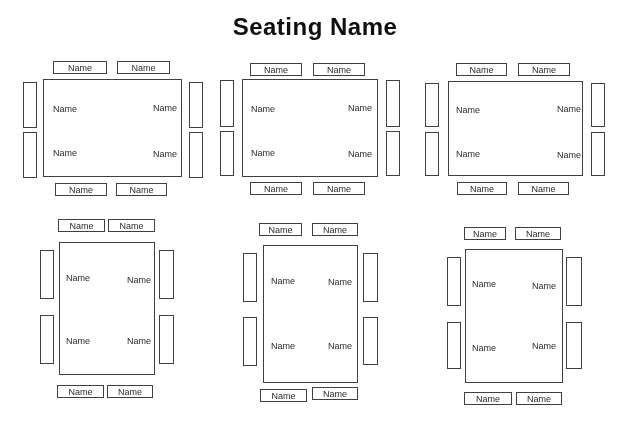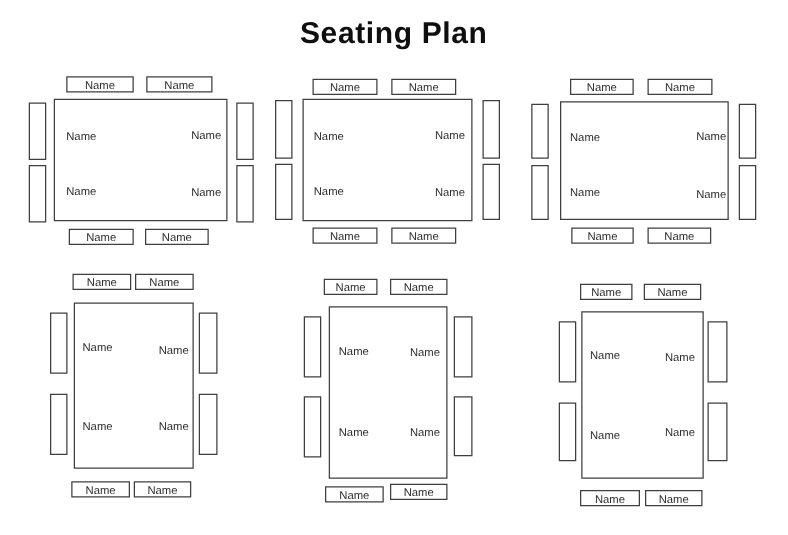--- a/index.html
+++ b/index.html
@@ -48,21 +48,21 @@
     color: #2a2a2a;
     white-space: nowrap;
     line-height: 10px;
   }
 </style>
 </head>
 <body>
 
 <div class="canvas">
 
-  <div class="title">Seating Plan</div>
+  <div class="title">Seating Name</div>
 
   <div>
     <div class="rect seat-box" style="left:53px;top:61px;width:54px;height:13px">Name</div>
     <div class="rect seat-box" style="left:117px;top:61px;width:53px;height:13px">Name</div>
     <div class="rect chair" style="left:23px;top:82px;width:14px;height:46px"></div>
     <div class="rect chair" style="left:23px;top:132px;width:14px;height:46px"></div>
     <div class="rect chair" style="left:189px;top:82px;width:14px;height:46px"></div>
     <div class="rect chair" style="left:189px;top:132px;width:14px;height:46px"></div>
     <div class="rect table-rect" style="left:43px;top:79px;width:139px;height:98px">
       <span class="tname" style="left:9px;top:24px">Name</span>

